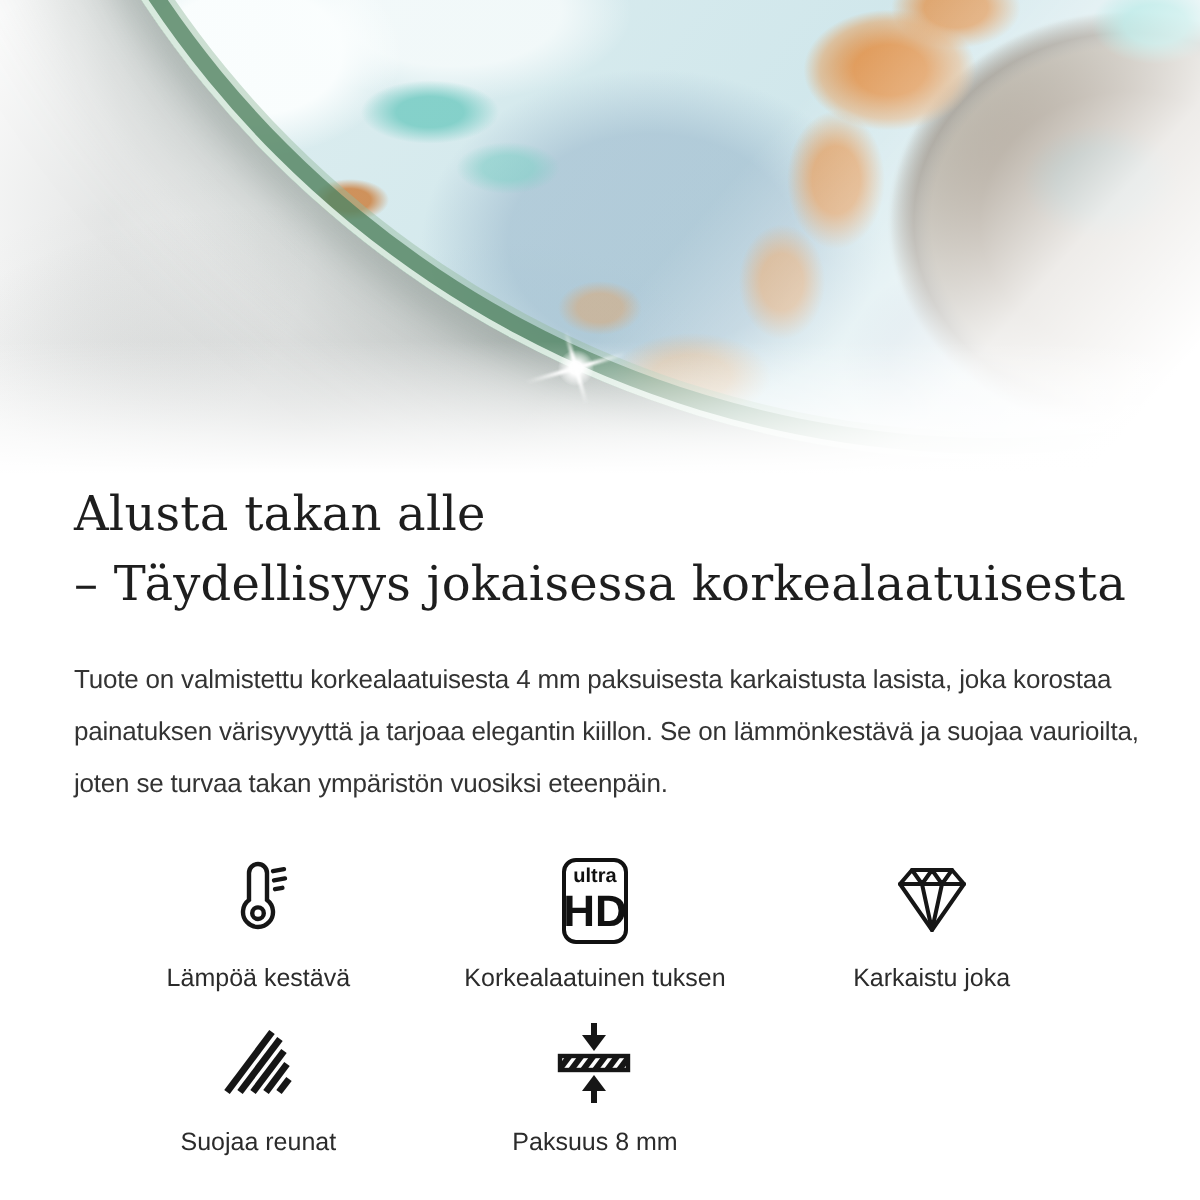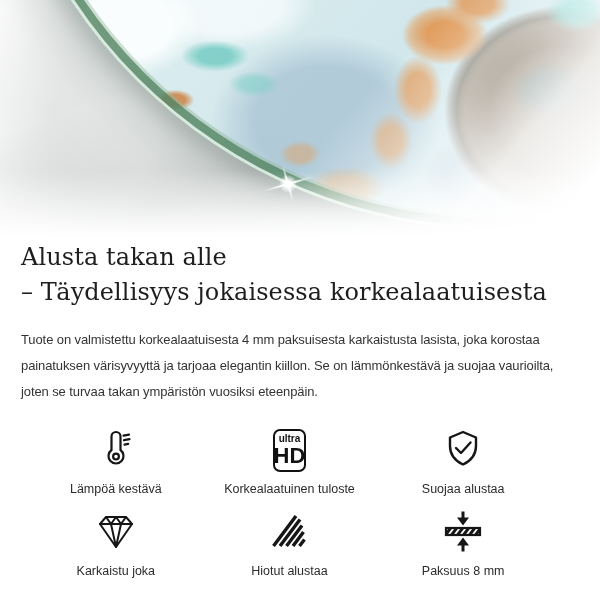--- a/index.html
+++ b/index.html
@@ -103,21 +103,21 @@
     background: linear-gradient(180deg, transparent, rgba(255,255,255,0.95) 35% 65%, transparent);
     filter: blur(0.4px);
   }
   .sparkle .core {
     position: absolute; left: 17px; top: 17px; width: 18px; height: 18px;
     background: radial-gradient(circle, rgba(255,255,255,0.98) 0 25%, rgba(255,255,255,0.4) 55%, transparent 72%);
     border-radius: 50%;
   }
 
   
-  .content { padding: 3px 32px 0 21px; }
+  .content { padding: 3px 32px 0 37px; }
   .headline {
     font-family: "DejaVu Serif", "Liberation Serif", serif;
     font-weight: 400;
     font-size: 24px;
     line-height: 35px;
     color: #1e1e1e;
     letter-spacing: 0.1px;
   }
   .headline .hl-line { white-space: nowrap; }
   .body-text {
@@ -197,32 +197,23 @@
       <div class="label">Lämpöä kestävä</div>
     </div>
 
     <div class="feature">
       <div class="icon-box">
         <div class="uhd-badge">
           <span class="uhd-small">ultra</span>
           <span class="uhd-big">HD</span>
         </div>
       </div>
-      <div class="label">Korkealaatuinen tuloste</div>
-    </div>
-
-    <div class="feature">
-      <div class="icon-box">
-        <svg class="ic" width="44" height="44" viewBox="0 0 44 44" fill="none" stroke="#161616" stroke-width="2.4" stroke-linecap="round" stroke-linejoin="round">
-          <path d="M22,4 L35,9.5 V18 C35,27.5 29.5,33 22,36.5 C14.5,33 9,27.5 9,18 V9.5 Z"></path>
-          <path d="M15,20 L20,25 L29.5,14.5"></path>
-        </svg>
-      </div>
-      <div class="label">Suojaa alustaa</div>
-    </div>
+      <div class="label">Korkealaatuinen tuksen</div>
+    </div>
+
 
     <div class="feature">
       <div class="icon-box">
         <svg class="ic" width="44" height="44" viewBox="0 0 44 44" fill="none" stroke="#161616" stroke-width="2" stroke-linecap="round" stroke-linejoin="round">
           <path d="M12,7 L32,7 L38,14 L22,37 L6,14 Z"></path>
           <path d="M6,14 H38"></path>
           <path d="M12,7 L17,14 M32,7 L27,14 M22,7 L17,14 M22,7 L27,14"></path>
           <path d="M17,14 L22,37 M27,14 L22,37"></path>
         </svg>
       </div>
@@ -232,21 +223,21 @@
     <div class="feature">
       <div class="icon-box">
         <svg class="ic" width="44" height="44" viewBox="0 0 44 44" stroke="#161616" stroke-width="3.4">
           <path d="M6.5,36 L29,6"></path>
           <path d="M13,36 L33,9.5"></path>
           <path d="M19.5,36 L35,15.5"></path>
           <path d="M26,36 L36.5,22"></path>
           <path d="M32.5,36 L37.5,29.5"></path>
         </svg>
       </div>
-      <div class="label">Hiotut alustaa</div>
+      <div class="label">Suojaa reunat</div>
     </div>
 
     <div class="feature">
       <div class="icon-box">
         <svg class="ic" width="44" height="44" viewBox="0 0 44 44">
           <defs>
             <clipPath id="barclip">
                 <rect x="5" y="18" width="34" height="7"></rect>
               </clipPath>
           </defs>

